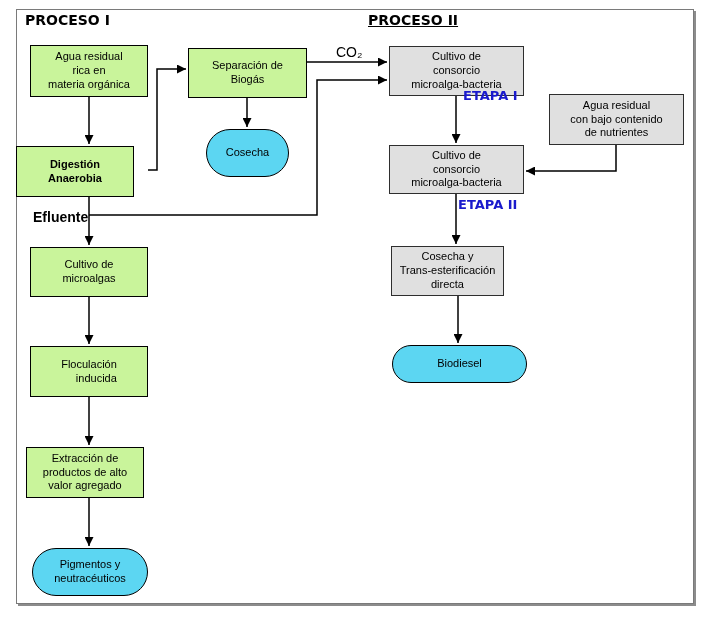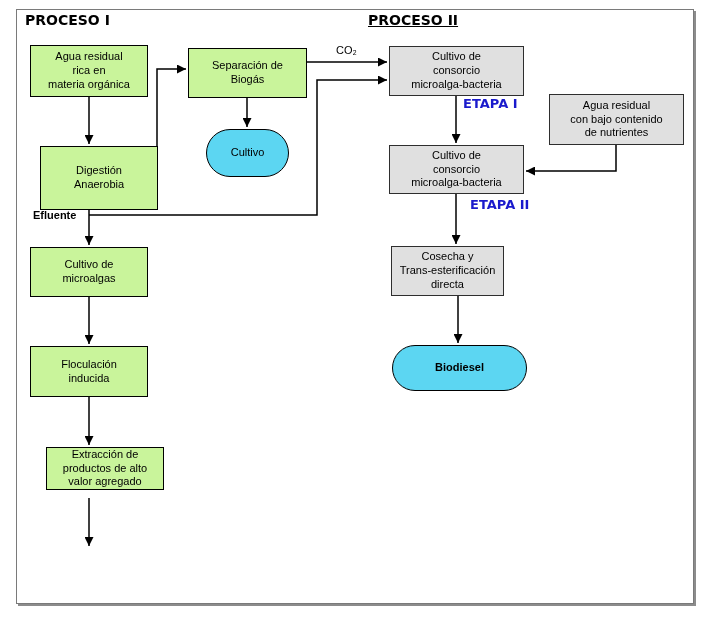--- a/index.html
+++ b/index.html
@@ -26,21 +26,21 @@
   }
   .node{
     position:absolute;display:flex;align-items:center;justify-content:center;
     text-align:center;font-size:11px;line-height:1.25;color:#000;
     white-space:pre-line;box-sizing:border-box;z-index:2;
   }
   .green{background:var(--process1-box);border:1px solid #000;}
   .gray{background:var(--process2-box);border:1px solid #2e2e2e;}
   .stadium{background:var(--product-shape);border:1.5px solid #000;border-radius:24px;}
   .edge-label{
-    position:absolute;font-size:11px;color:#000;white-space:nowrap;z-index:3;
+    position:absolute;font-size:14px;color:#000;white-space:nowrap;z-index:3;
   }
   .etapa{
     position:absolute;font-family:"DejaVu Sans","Liberation Sans",sans-serif;
     font-weight:bold;font-size:13px;color:var(--etapa-label);white-space:nowrap;z-index:3;
   }
   svg#connectors{position:absolute;left:0;top:0;z-index:1;}
   svg#connectors polyline{fill:none;stroke:var(--connector);stroke-width:1.5;}
 </style>
 </head>
 <body>
@@ -70,42 +70,44 @@
   </svg>
 
   <div class="proc-title" style="left:25px;top:12px;">PROCESO I</div>
   <div class="proc-title" style="left:368px;top:12px;text-decoration:underline;">PROCESO II</div>
 
   <div class="node green" style="left:30px;top:45px;width:118px;height:52px;">Agua residual
 rica en
 materia orgánica</div>
   <div class="node green" style="left:188px;top:48px;width:119px;height:50px;">Separación de
 Biogás</div>
-  <div class="node stadium" style="left:206px;top:129px;width:83px;height:48px;">Cultivo</div>
-  <div class="node green" style="left:40px;top:146px;width:118px;height:64px;">Digestión
+  <div class="node stadium" style="left:206px;top:129px;width:83px;height:48px;">Cosecha</div>
+  <div class="node green" style="left:16px;top:146px;width:118px;height:51px;font-weight:bold;">Digestión
 Anaerobia</div>
   <div class="node green" style="left:30px;top:247px;width:118px;height:50px;">Cultivo de
 microalgas</div>
-  <div class="node green" style="left:30px;top:346px;width:118px;height:51px;">Floculación
+  <div class="node green" style="left:30px;top:346px;width:118px;height:51px;text-align:right;">Floculación
 inducida</div>
-  <div class="node green" style="left:46px;top:447px;width:118px;height:43px;">Extracción de
+  <div class="node green" style="left:26px;top:447px;width:118px;height:51px;">Extracción de
 productos de alto
 valor agregado</div>
+  <div class="node stadium" style="left:32px;top:548px;width:116px;height:48px;">Pigmentos y
+neutracéuticos</div>
 
   <div class="node gray" style="left:389px;top:46px;width:135px;height:50px;">Cultivo de
 consorcio
 microalga-bacteria</div>
   <div class="node gray" style="left:549px;top:94px;width:135px;height:51px;">Agua residual
 con bajo contenido
 de nutrientes</div>
   <div class="node gray" style="left:389px;top:145px;width:135px;height:49px;">Cultivo de
 consorcio
 microalga-bacteria</div>
   <div class="node gray" style="left:391px;top:246px;width:113px;height:50px;">Cosecha y
 Trans-esterificación
 directa</div>
-  <div class="node stadium" style="left:392px;top:345px;width:135px;height:46px;font-weight:bold;">Biodiesel</div>
+  <div class="node stadium" style="left:392px;top:345px;width:135px;height:38px;">Biodiesel</div>
 
   <div class="edge-label" style="left:336px;top:44px;">CO₂</div>
   <div class="edge-label" style="left:33px;top:209px;font-weight:bold;">Efluente</div>
-  <div class="etapa" style="left:463px;top:96px;text-align:center;">ETAPA I</div>
-  <div class="etapa" style="left:470px;top:197px;">ETAPA II</div>
+  <div class="etapa" style="left:463px;top:88px;text-align:center;">ETAPA I</div>
+  <div class="etapa" style="left:458px;top:197px;">ETAPA II</div>
 </div>
 
 </body></html>

